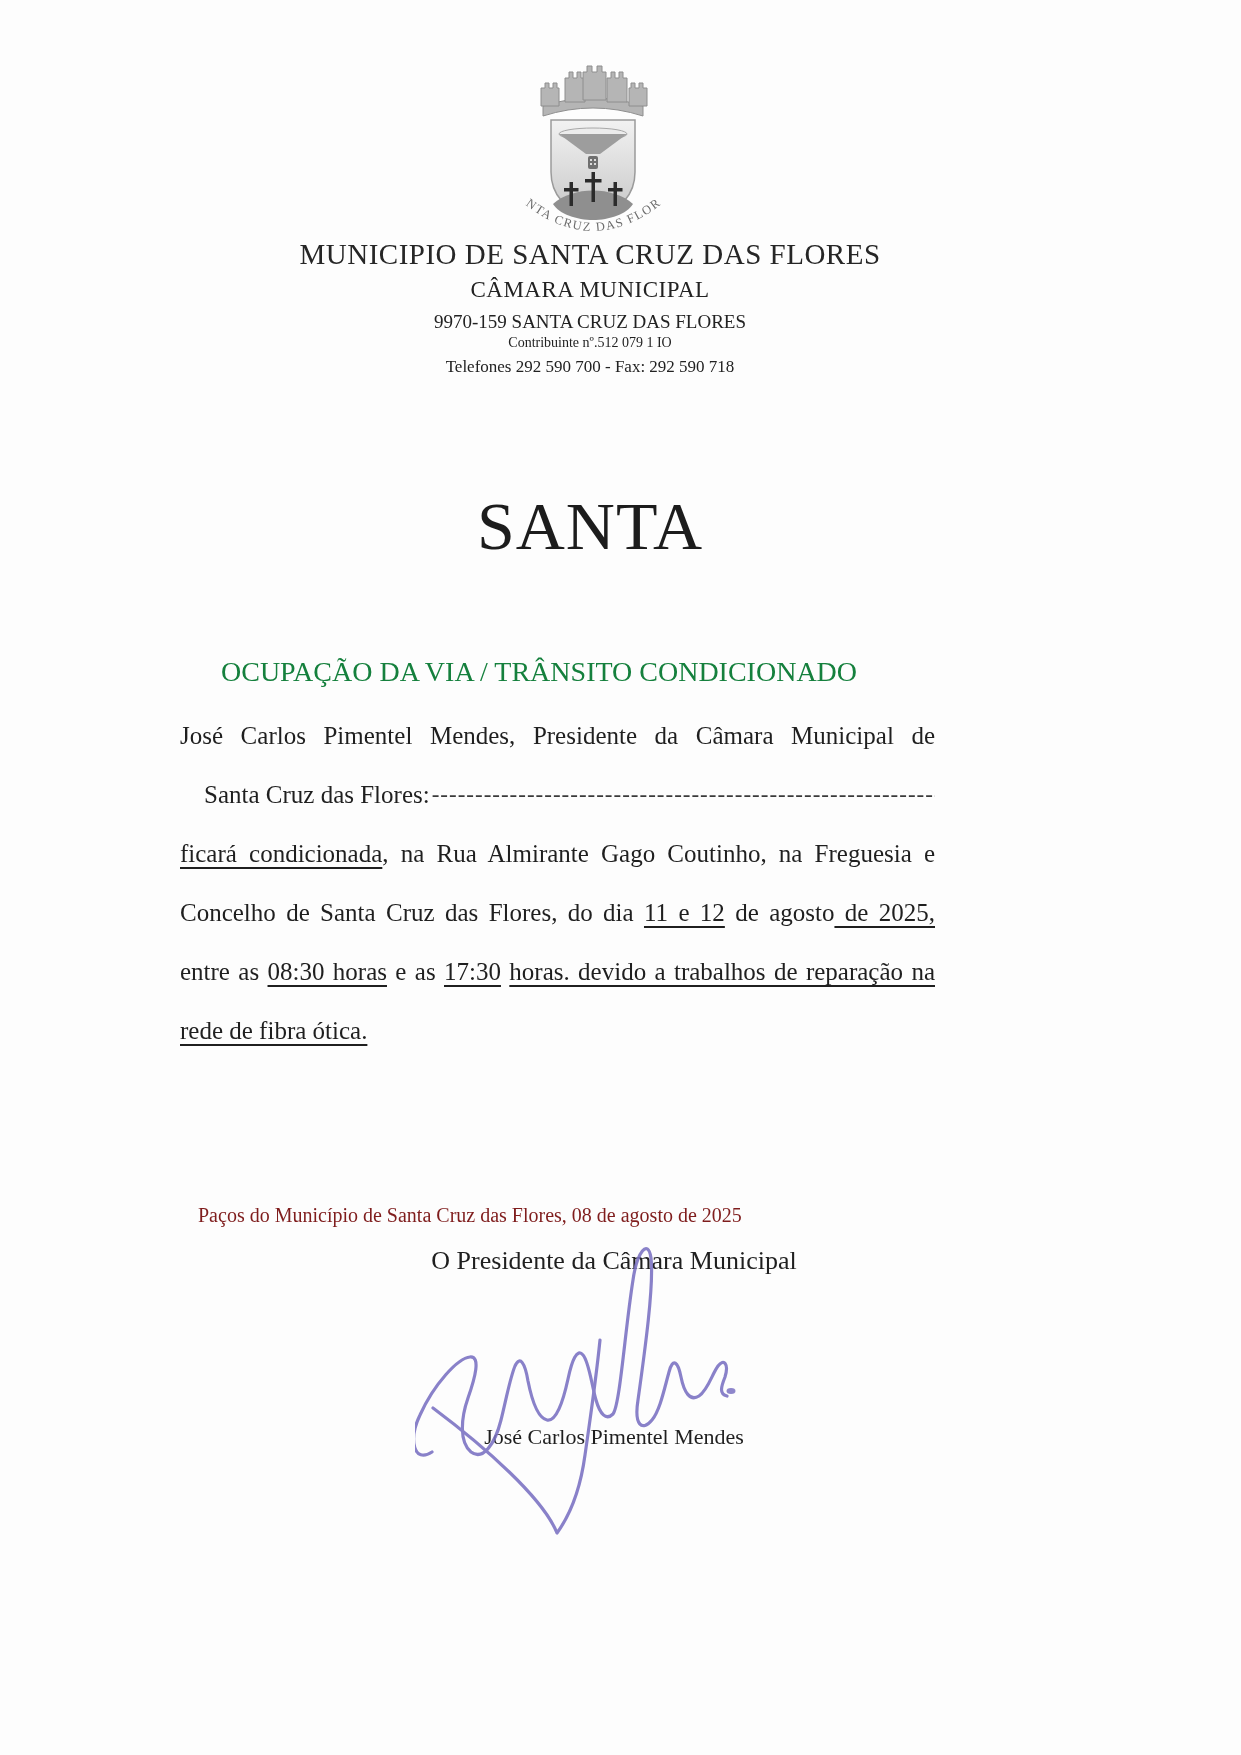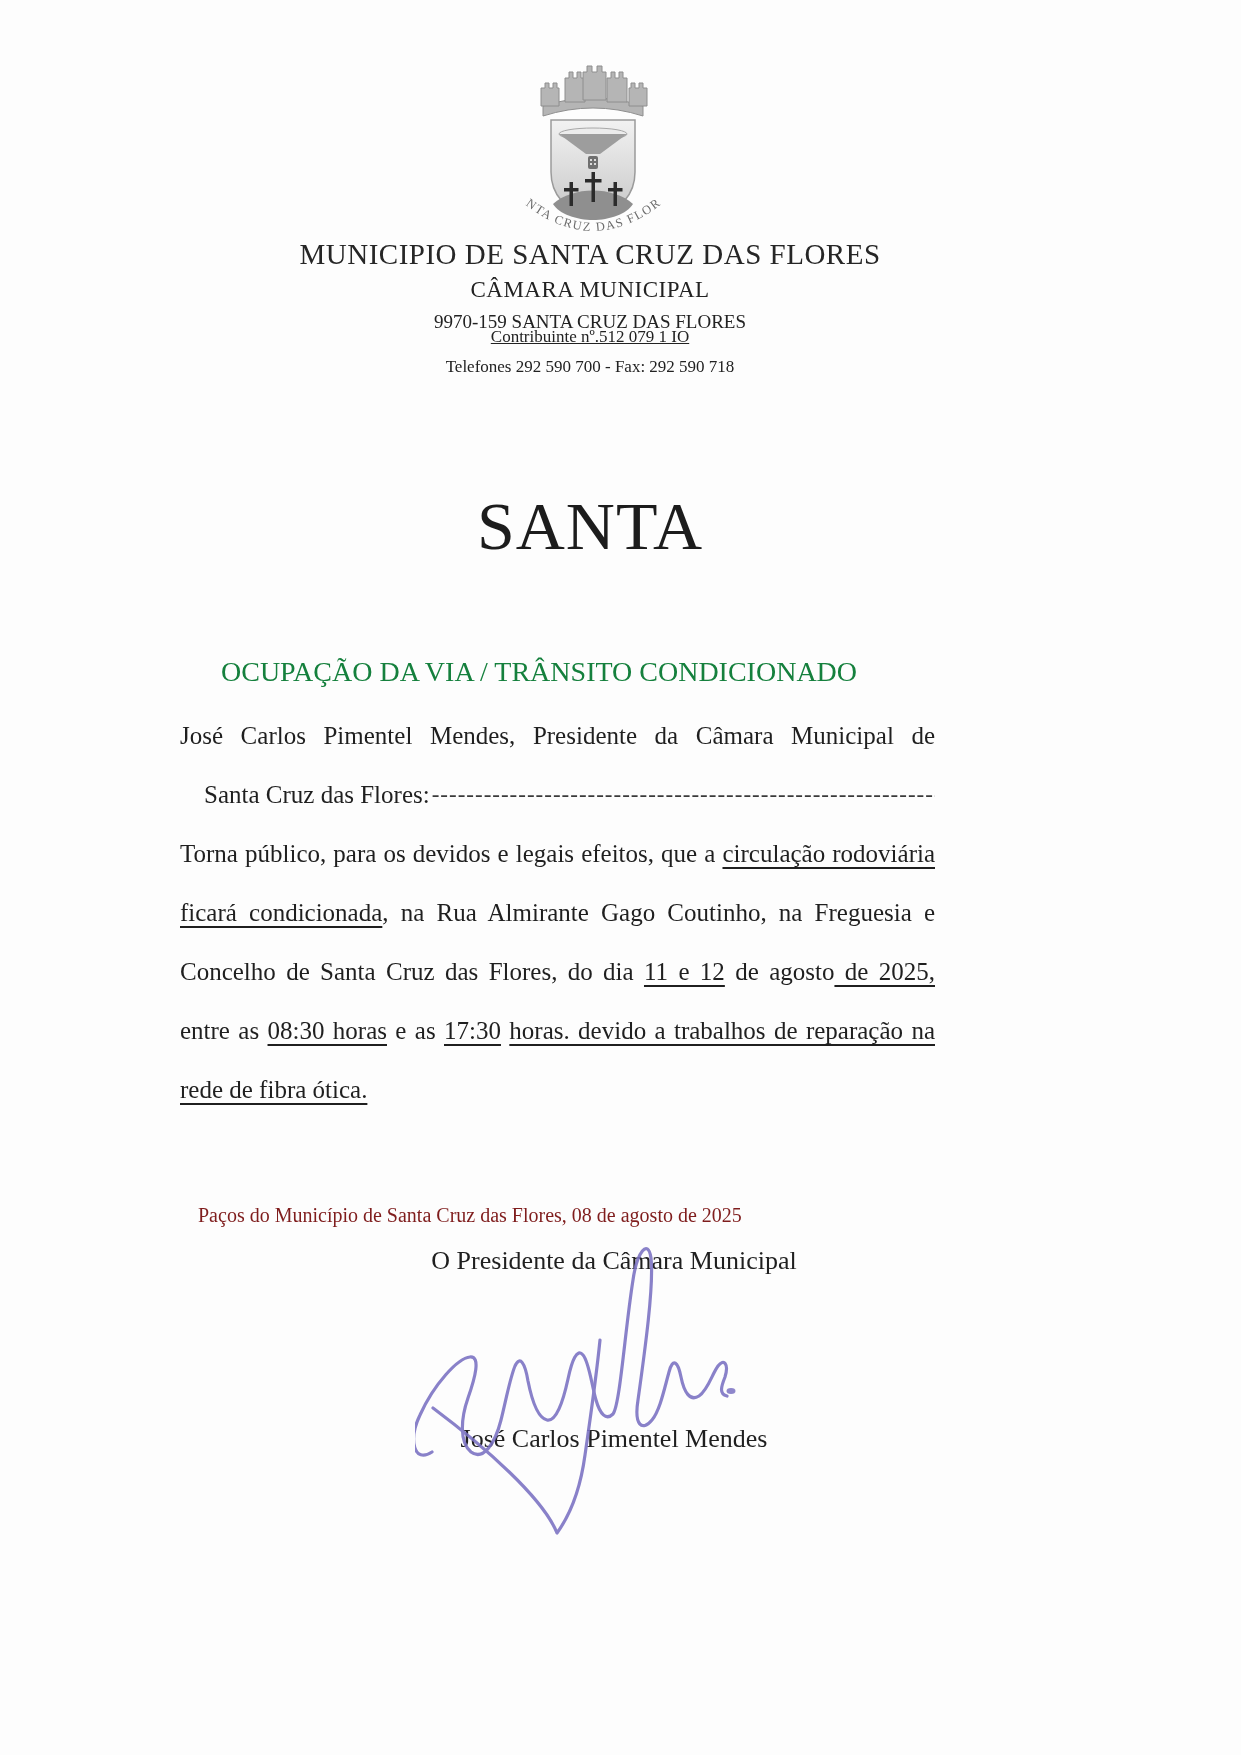--- a/index.html
+++ b/index.html
@@ -11,21 +11,21 @@
   .page{
     position:relative;width:1241px;height:1755px;
     background:#fdfdfd;color:#222;overflow:hidden;
   }
   
   .crest{position:absolute;left:513px;top:60px;width:160px;height:185px;}
   .hline{position:absolute;left:190px;width:800px;text-align:center;white-space:nowrap;}
   .h-muni{top:238px;font-size:29px;letter-spacing:.5px;color:#262626;}
   .h-cam{top:277px;font-size:23px;letter-spacing:.5px;}
   .h-addr{top:311px;font-size:19px;}
-  .h-contrib{top:327px;font-size:17px;text-decoration:underline;}
+  .h-contrib{top:335px;font-size:14px;}
   .h-tel{top:357px;font-size:17px;}
   
   .title{
     position:absolute;left:190px;top:492px;width:800px;
     text-align:center;font-size:68px;line-height:1;color:#1c1c1c;
     letter-spacing:1px;
   }
   
   .subject{
     position:absolute;left:221px;top:656px;
@@ -54,21 +54,21 @@
   .dateline{
     position:absolute;left:198px;top:1204px;
     font-size:20px;white-space:nowrap;color:#7f1d1d;
   }
   .role{
     position:absolute;left:214px;top:1246px;width:800px;
     text-align:center;font-size:26px;color:#1f1f1f;
   }
   .signname{
     position:absolute;left:214px;top:1424px;width:800px;
-    text-align:center;font-size:26px;color:#1f1f1f;
+    text-align:center;font-size:22px;color:#1f1f1f;
   }
   .signature{position:absolute;left:415px;top:1235px;width:340px;height:310px;}
 </style>
 </head>
 <body>
 
 <div class="page">
 
   <svg class="crest" viewBox="0 0 160 185" aria-hidden="true">
     <defs>
@@ -126,21 +126,20 @@
   <div class="subject">OCUPAÇÃO DA VIA / TRÂNSITO CONDICIONADO</div>
 
   <div class="bodytext">
     <div class="bline j"><span>José Carlos Pimentel Mendes, Presidente da Câmara Municipal de</span></div>
 
     <div class="bline flexline">
         <span class="lead">Santa Cruz das Flores:</span>
         <span class="filler">------------------------------------------------------------------------------------------</span>
       </div>
 
-    <div class="bline j"><span>Torna público, para os devidos e legais efeitos, que a </span><span class="u">circulação rodoviária</span></div>
 
     <div class="bline j"><span class="u">ficará condicionada</span><span>, na Rua Almirante Gago Coutinho, na Freguesia e</span></div>
 
     <div class="bline j"><span>Concelho de Santa Cruz das Flores, do dia </span><span class="u">11 e 12</span><span> de agosto</span><span class="u"> de 2025,</span></div>
 
     <div class="bline j"><span>entre as </span><span class="u">08:30 horas</span><span> e as </span><span class="u">17:30</span><span> </span><span class="u">horas. devido a trabalhos de reparação na</span></div>
 
     <div class="bline"><span class="u">rede de fibra ótica.</span></div>
   </div>
 

